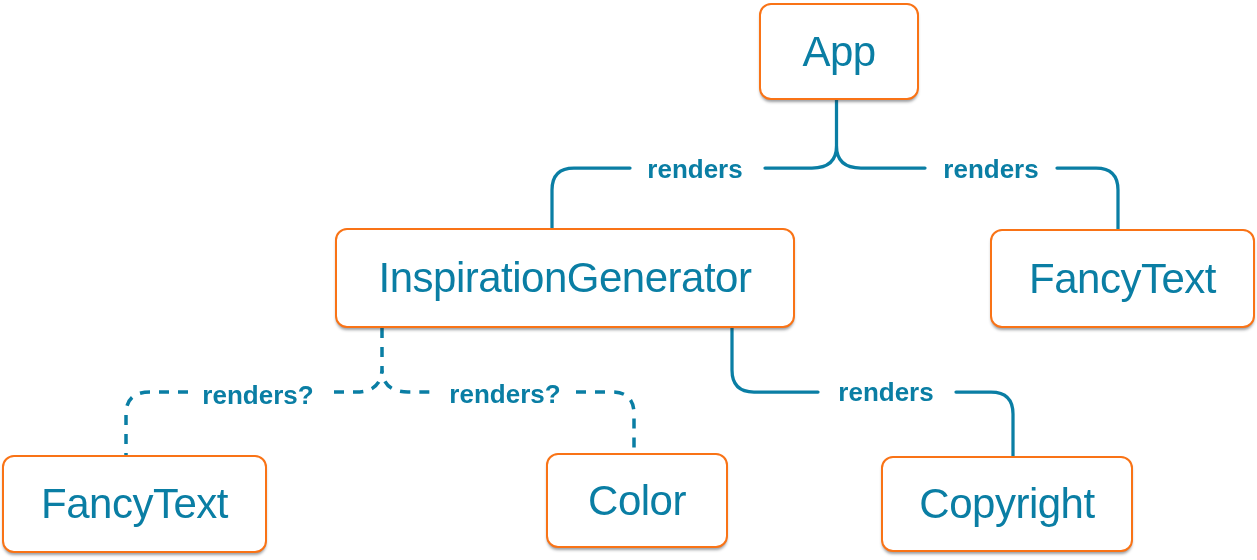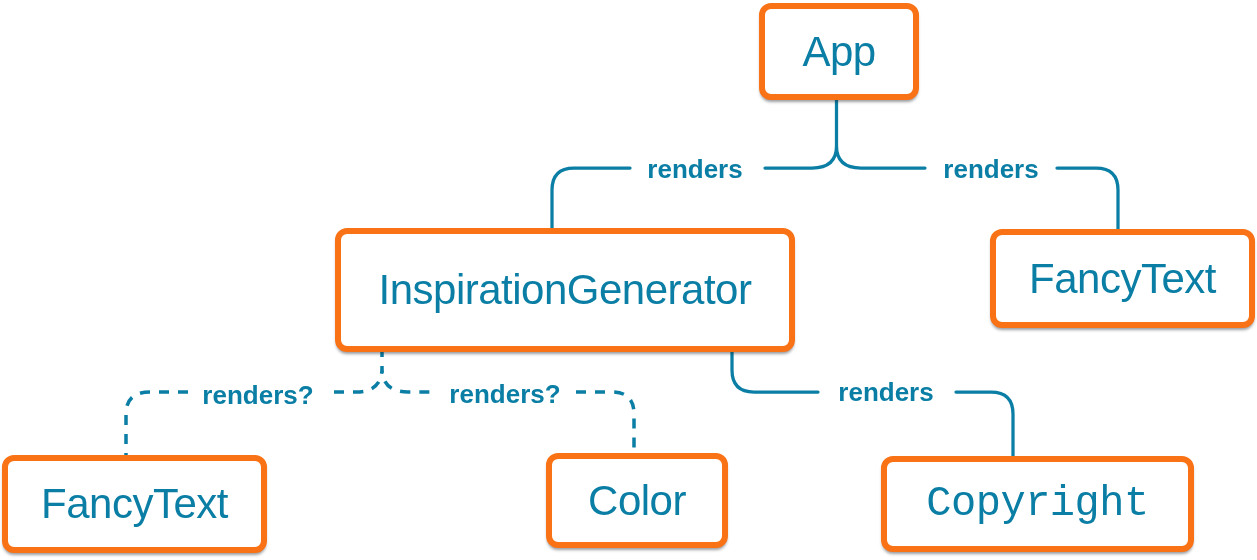--- a/index.html
+++ b/index.html
@@ -38,38 +38,38 @@
     fill: #0a7ea4;
     font-family: "Liberation Sans", sans-serif;
     font-size: 26px;
     font-weight: 700;
     text-anchor: middle;
   }
   .node {
     position: absolute;
     box-sizing: border-box;
     background: #ffffff;
-    border: 6px solid #f97316;
+    border: 2px solid #f97316;
     border-radius: 12px;
     box-shadow: 0 3px 3px -1px rgba(35, 39, 47, 0.45);
     display: flex;
     align-items: center;
     justify-content: center;
     color: #0a7ea4;
     font-size: 42px;
     font-weight: 400;
     letter-spacing: -0.5px;
     white-space: nowrap;
   }
   .node-app            { left: 759px; top: 3px;   width: 160px; height: 97px; }
-  .node-inspiration    { left: 335px; top: 228px; width: 460px; height: 124px; }
+  .node-inspiration    { left: 335px; top: 228px; width: 460px; height: 100px; }
   .node-fancytext-top  { left: 990px; top: 229px; width: 265px; height: 99px; }
   .node-fancytext-bottom { left: 2px; top: 455px; width: 265px; height: 98px; }
   .node-color          { left: 538px; top: 453px; width: 182px; height: 95px; margin-left: 8px; }
-  .node-copyright      { left: 881px; top: 456px; width: 313px; height: 96px; font-family: Liberation Mono, monospace; }
+  .node-copyright      { left: 881px; top: 456px; width: 252px; height: 96px; }
 </style>
 </head>
 <body>
 
 <div class="canvas">
 
   <svg class="edges-layer" viewBox="0 0 1257 560" xmlns="http://www.w3.org/2000/svg">
 
     <path class="edge-solid" d="M836.5 100 L836.5 146"></path>
     <path class="edge-solid" d="M765 168 H812 Q836.5 168 836.5 146 Q836.5 168 861 168 H925"></path>

